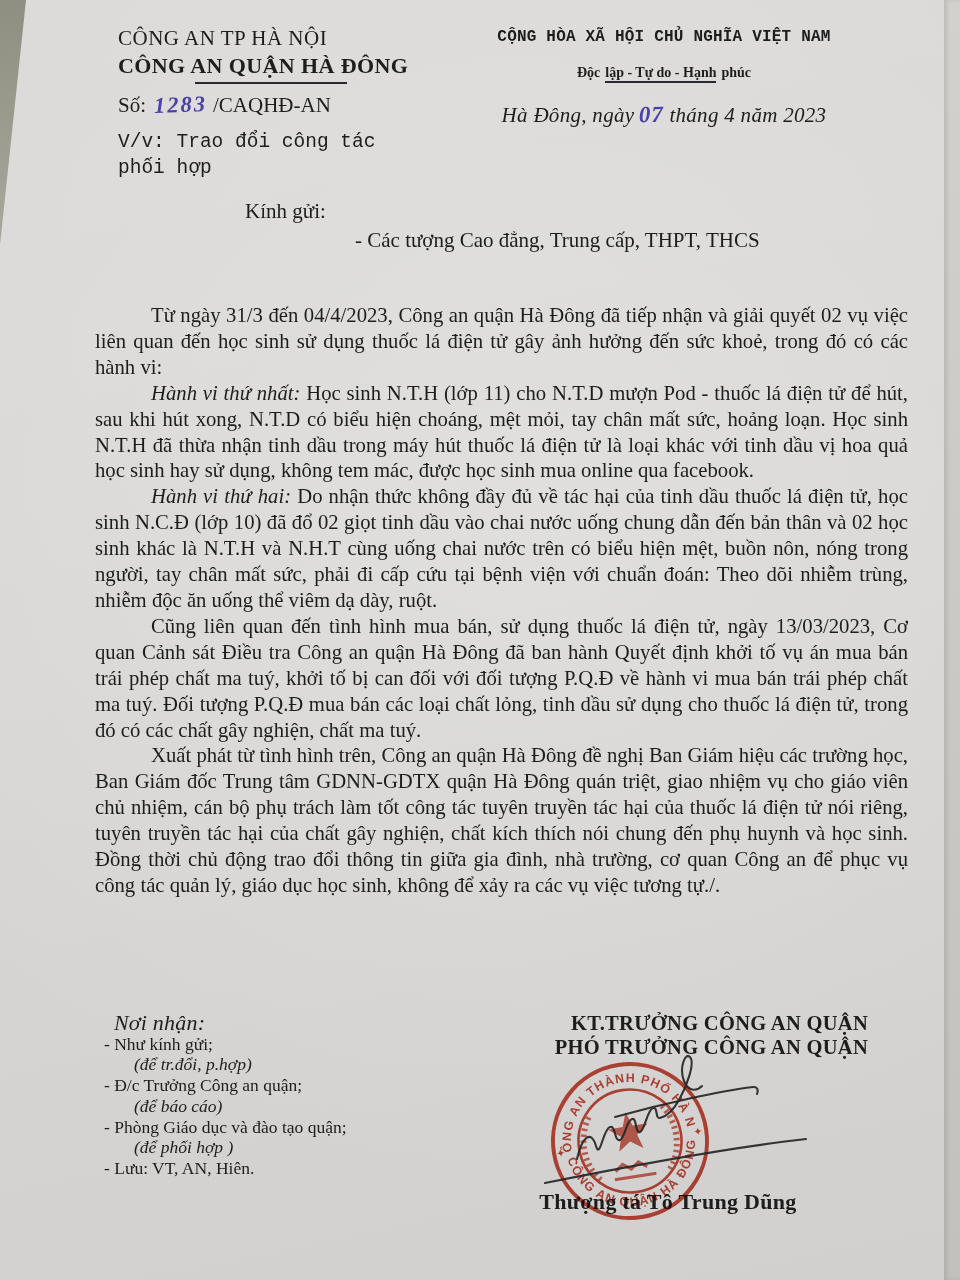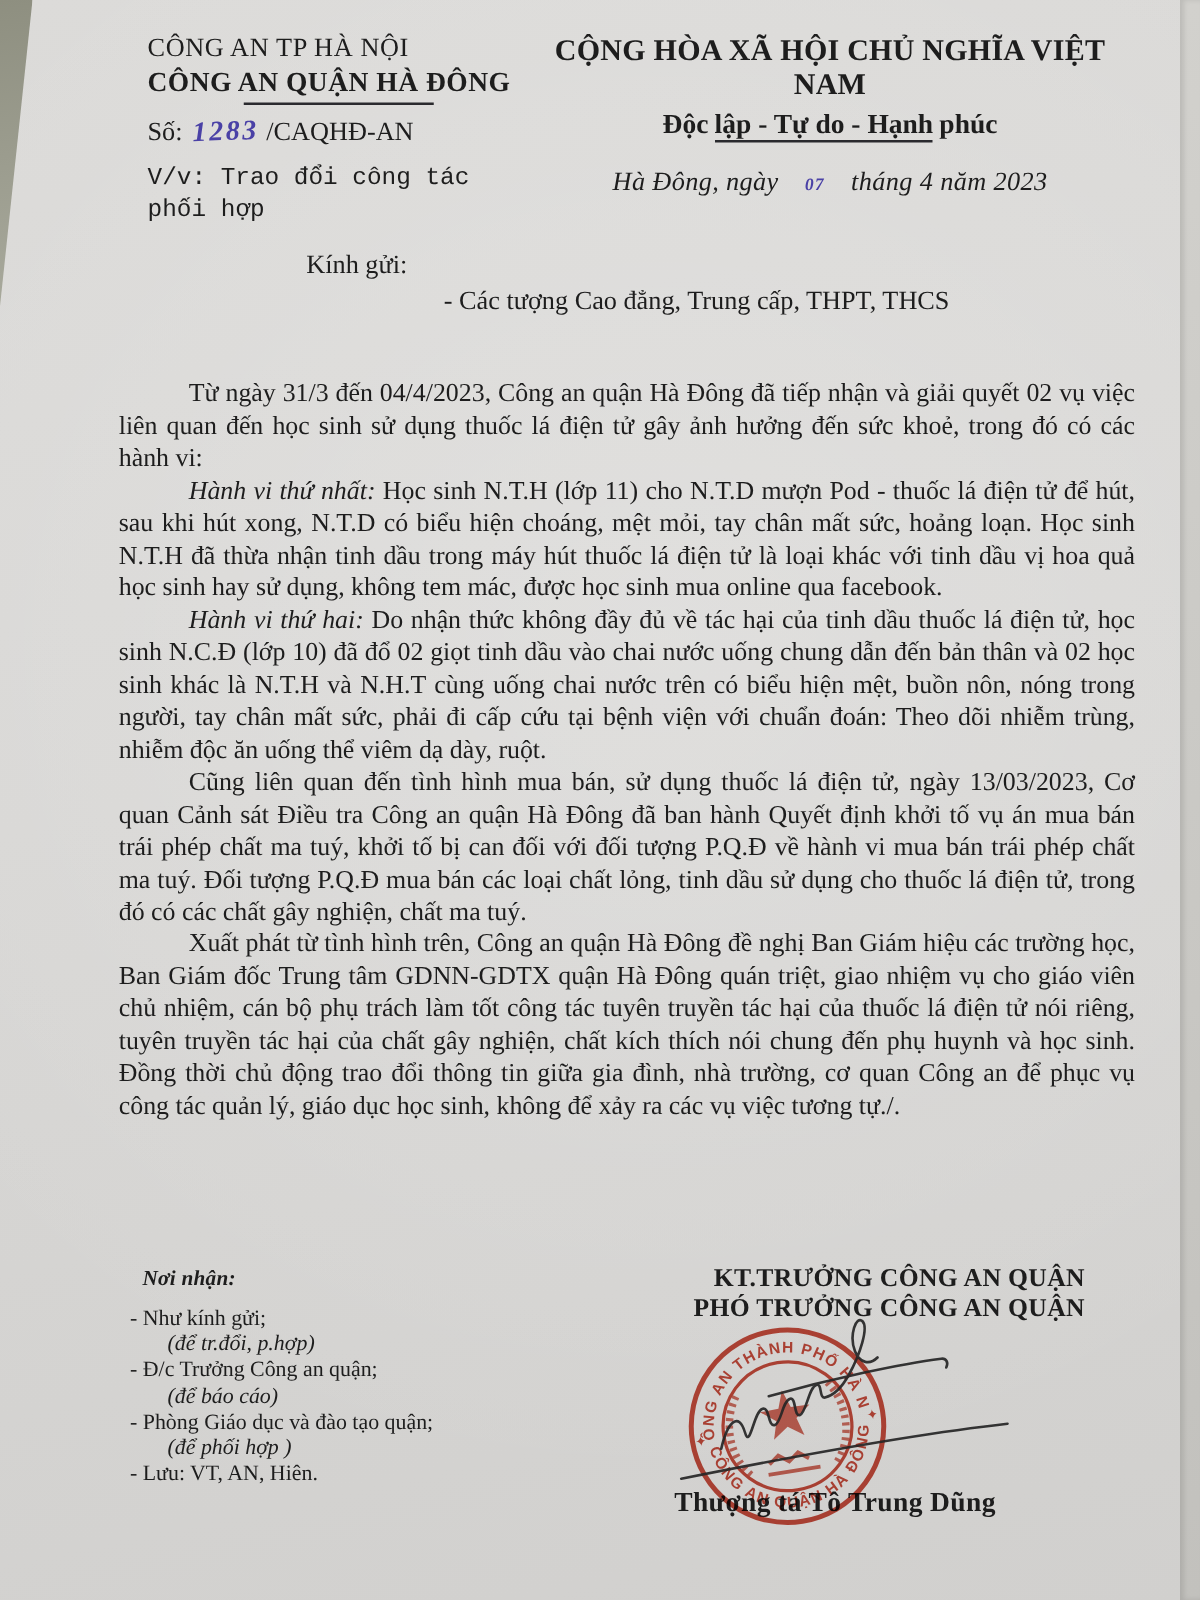--- a/index.html
+++ b/index.html
@@ -22,39 +22,39 @@
   .hdr-left { position:absolute; left:118px; top:26px; width:305px; }
   .org1 { font-size:21px; letter-spacing:.5px; }
   .org2 { font-size:22px; font-weight:bold; letter-spacing:.4px; margin-top:2px; }
   .org-rule { width:152px; border-top:2.2px solid #2a2a2e; margin:3px auto 0; }
   .doc-no { font-size:21px; margin-top:8px; }
   .ink { color:#4a41a6; font-style:italic; font-weight:600; display:inline-block; }
   .doc-no .ink { margin:0 6px 0 8px; font-size:22.5px; letter-spacing:2px; transform:rotate(-2deg); }
   .subject { font-size:19.5px; margin-top:11px; line-height:26px;font-family:Liberation Mono, monospace; }
 
   .hdr-right { position:absolute; left:428px; top:28px; width:472px; text-align:center; }
-  .nat { font-size:24px; font-weight:bold; letter-spacing:.2px; }
-  .motto { font-size:22px; font-weight:bold; margin-top:4px; }
+  .nat { font-size:16px; font-weight:bold; letter-spacing:.2px;font-family:Liberation Mono, monospace; }
+  .motto { font-size:14px; font-weight:bold; margin-top:19px; }
   .motto .u { border-bottom:2.2px solid #2a2a2e; padding-bottom:1px; margin:0 5px; }
   .dateline { font-size:21px; font-style:italic; margin-top:21px; letter-spacing:.3px; }
-  .dateline .ink { margin:0 21px; font-size:14px; letter-spacing:1px; transform:rotate(-1deg); }
+  .dateline .ink { margin:0 5px; font-size:23px; letter-spacing:1px; transform:rotate(-1deg); }
 
   
   .kinhgui { position:absolute; left:245px; top:197px; font-size:21px; line-height:29px; }
   .kg-item { margin-left:110px; }
   .kg-item:first-of-type { margin-top:3px; }
 
   
   .body { position:absolute; left:95px; top:303px; width:813px;
     font-size:20.7px; line-height:25.9px; }
   .body p { margin:0; text-align:justify; text-indent:56px; }
 
   
   .nn { position:absolute; left:104px; top:1013px; font-size:17.5px; line-height:20.7px; }
-  .nn-label { font-weight:bold; font-style:italic; font-size:17px; margin-left:10px; margin-bottom:10px; letter-spacing:.2px; }
+  .nn-label { font-weight:normal; font-style:italic; font-size:22px; margin-left:10px; margin-bottom:0; letter-spacing:.2px; }
   .nn-note { font-style:italic; margin-left:30px; }
 
   .sig { position:absolute; left:468px; top:1012px; width:400px; text-align:right; font-weight:bold; }
   .t1 { font-size:20.5px; letter-spacing:.3px; }
   .t2 { font-size:20.5px; margin-top:1px; letter-spacing:.3px; }
   .name { position:absolute; left:468px; top:1189px; width:400px; text-align:center;
     font-weight:bold; font-size:22px; letter-spacing:.3px; }
 
   .sealwrap { position:absolute; left:535px; top:1047px; width:400px; height:200px; }
   .seal-art { mix-blend-mode:multiply; }

